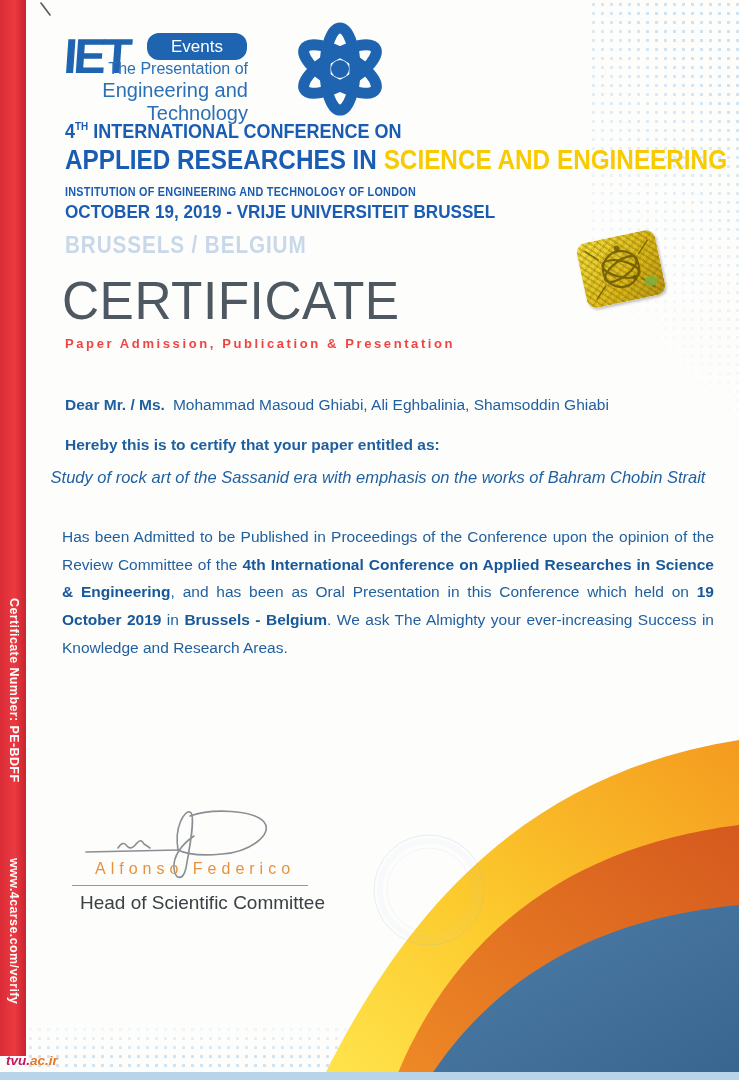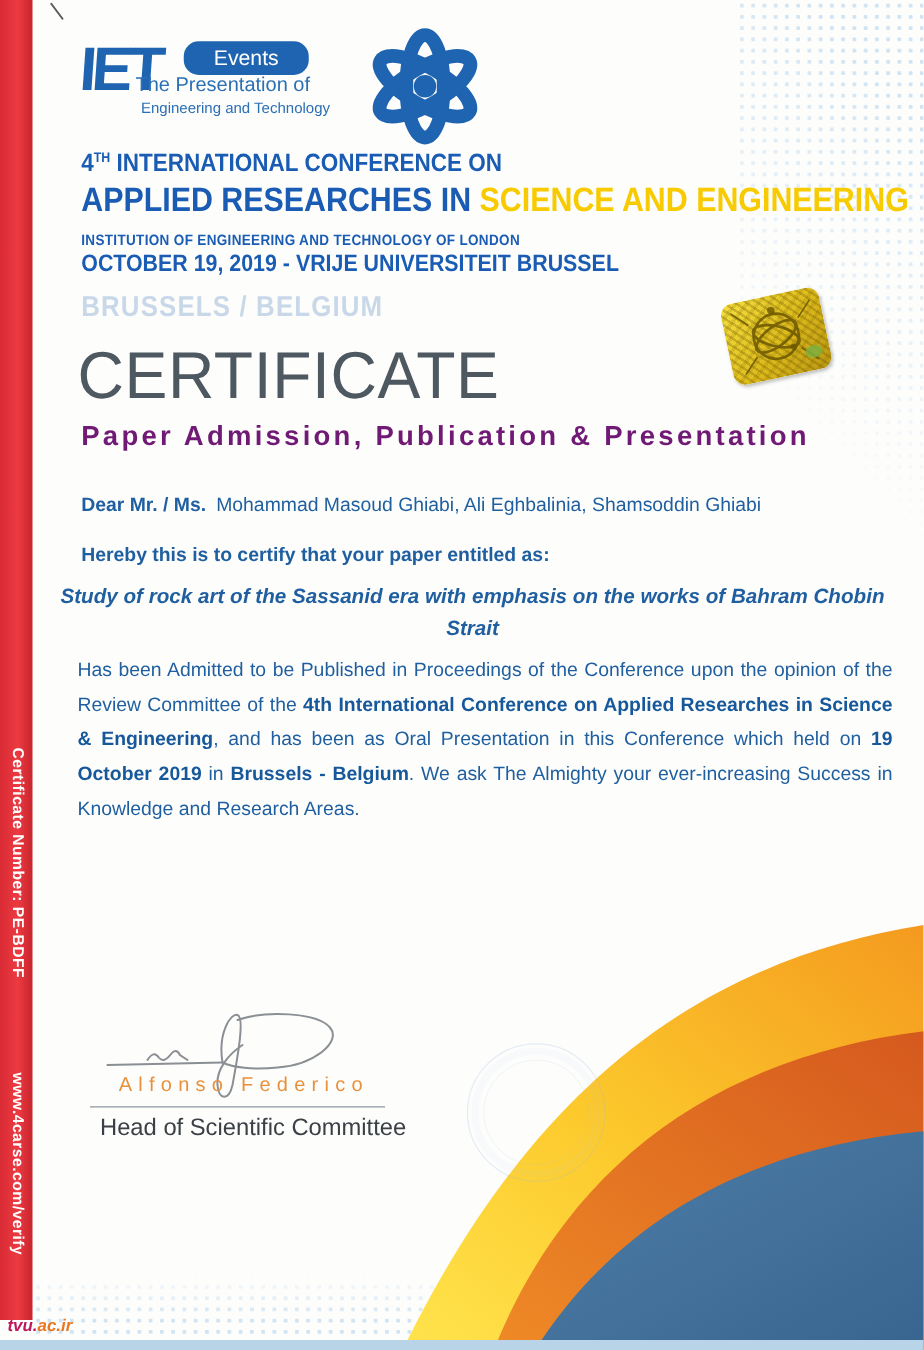--- a/index.html
+++ b/index.html
@@ -24,21 +24,21 @@
 
   
   #tick{left:38px;top:1px;z-index:2;}
 
   
   #iet-letters{left:64px;top:28px;font-size:49px;font-weight:bold;color:#1e64b0;
                letter-spacing:-4px;transform:skewX(-4deg);z-index:2;}
   #events-box{left:147px;top:33px;width:100px;height:27px;background:#1e64b0;color:#fff;
               display:flex;align-items:center;justify-content:center;font-size:17px;z-index:2;border-radius:12px;}
   #iet-line1{left:0;top:60px;width:248px;text-align:right;color:#2b6fb5;font-size:16px;z-index:2;}
-  #iet-line2{left:16px;top:79px;width:248px;text-align:right;color:#2b6fb5;font-size:12px;z-index:2;}
+  #iet-line2{left:0;top:79px;width:248px;text-align:right;color:#2b6fb5;font-size:20px;z-index:2;}
 
   
   #atom-logo{left:286px;top:22px;z-index:2;}
 
   
   .cond{transform-origin:0 0;transform:scaleX(.9);white-space:nowrap;z-index:2;}
   #conf-line1{left:65px;top:120px;font-size:20px;font-weight:bold;color:#1a5cb3;}
   #conf-line1 sup{font-size:11px;}
   #conf-line2{left:65px;top:145px;font-size:27px;font-weight:bold;color:#1a5cb3;}
   #conf-line2 .yellow{color:#f7cb00;}
@@ -52,30 +52,30 @@
              repeating-linear-gradient(45deg,rgba(110,85,0,.28) 0 2px,rgba(0,0,0,0) 2px 5px),
              repeating-linear-gradient(-40deg,rgba(140,110,0,.2) 0 3px,rgba(0,0,0,0) 3px 7px),
              linear-gradient(135deg,#f4e040,#ddbb1c 55%,#b99712);
            box-shadow:1px 2px 3px rgba(0,0,0,.25);z-index:2;overflow:hidden;}
   #sticker .blob{position:absolute;right:6px;bottom:10px;width:14px;height:10px;border-radius:50%;
                  background:#7cb342;opacity:.8;}
 
   
   #cert-title{left:62px;top:270px;font-size:53px;color:#4e5860;letter-spacing:.5px;
               transform:scaleX(.97);transform-origin:0 0;z-index:2;}
-  #cert-subtitle{left:65px;top:336px;font-size:22px;font-weight:bold;color:#701a75;
+  #cert-subtitle{left:65px;top:336px;font-size:13px;font-weight:bold;color:#ef4444;
                  letter-spacing:2.6px;z-index:2;}
 
   
   .bodytxt{color:#1f5f9f;z-index:2;}
   #dear-line{left:65px;top:396px;font-size:15.5px;width:660px;}
   #dear-line .lbl{font-weight:bold;margin-right:8px;text-align:right;}
   #certify-line{left:65px;top:436px;font-size:15.5px;font-weight:bold;}
   #paper-title{left:48px;top:464px;width:660px;text-align:center;font-size:16.5px;
-               font-weight:bold;font-style:italic;line-height:1.6;}
+               font-weight:normal;font-style:italic;line-height:1.6;}
   #paragraph{left:62px;top:523px;width:652px;font-size:15.5px;line-height:1.79;text-align:justify;}
   #paragraph b{color:#17589b;}
 
   
   #sig-svg{left:82px;top:806px;z-index:2;}
   #sig-name{left:95px;top:860px;font-size:16px;color:#e8913c;letter-spacing:5px;z-index:2;white-space:nowrap;}
   #sig-line{left:72px;top:885px;width:236px;border-top:1.3px solid #8d98a0;z-index:2;}
   #sig-role{left:80px;top:892px;font-size:19px;color:#3a4045;z-index:2;}
 
   

